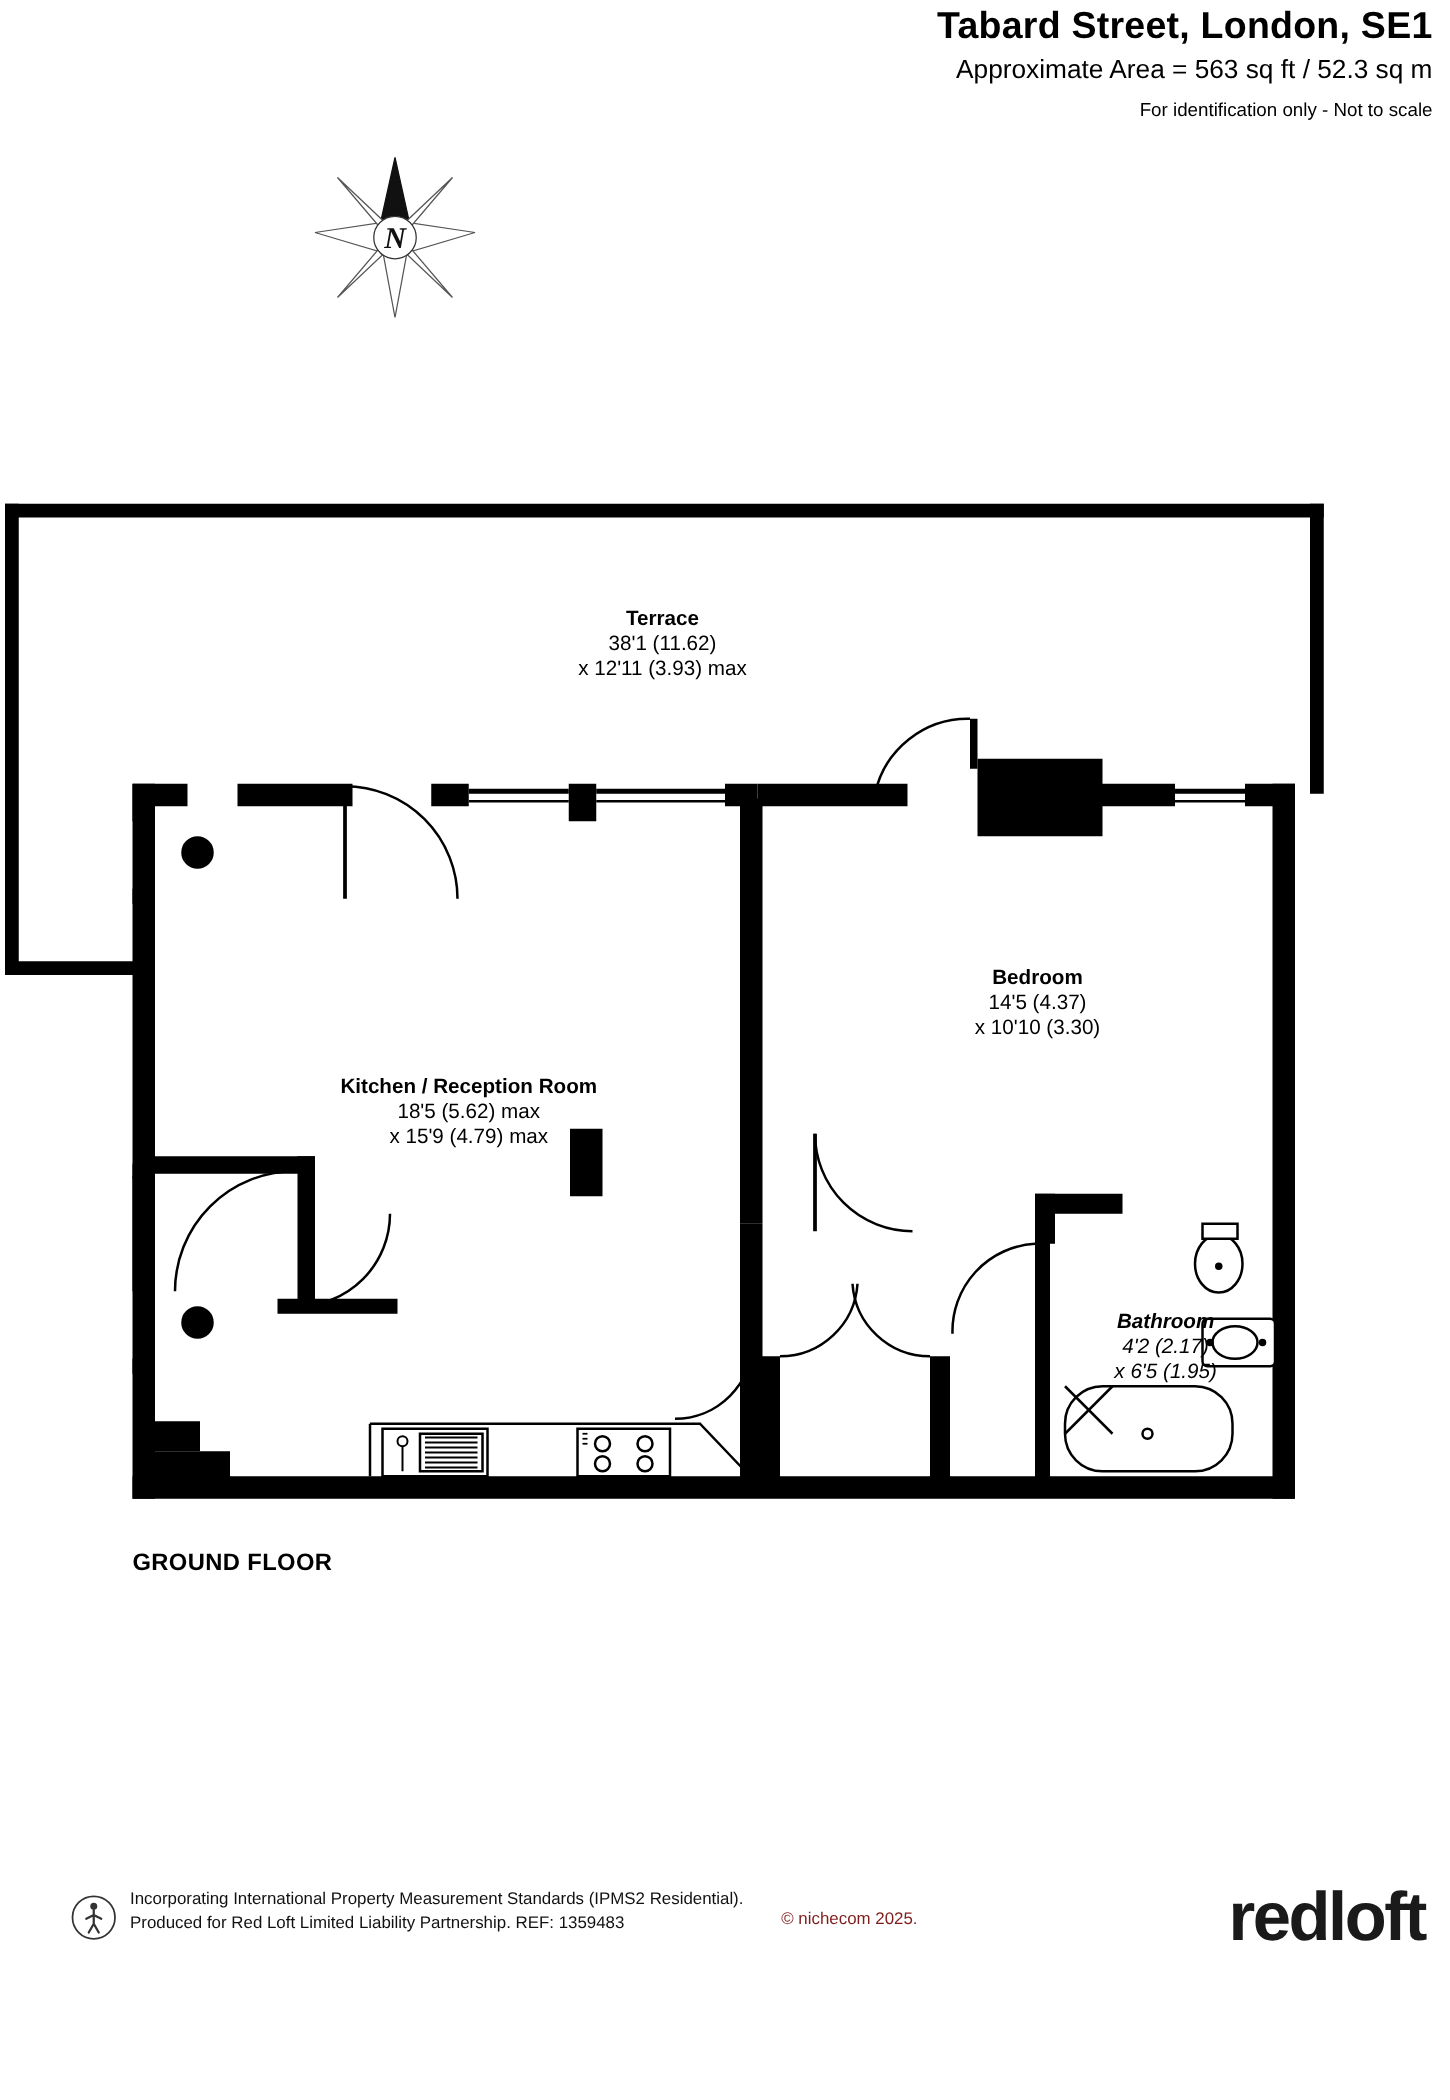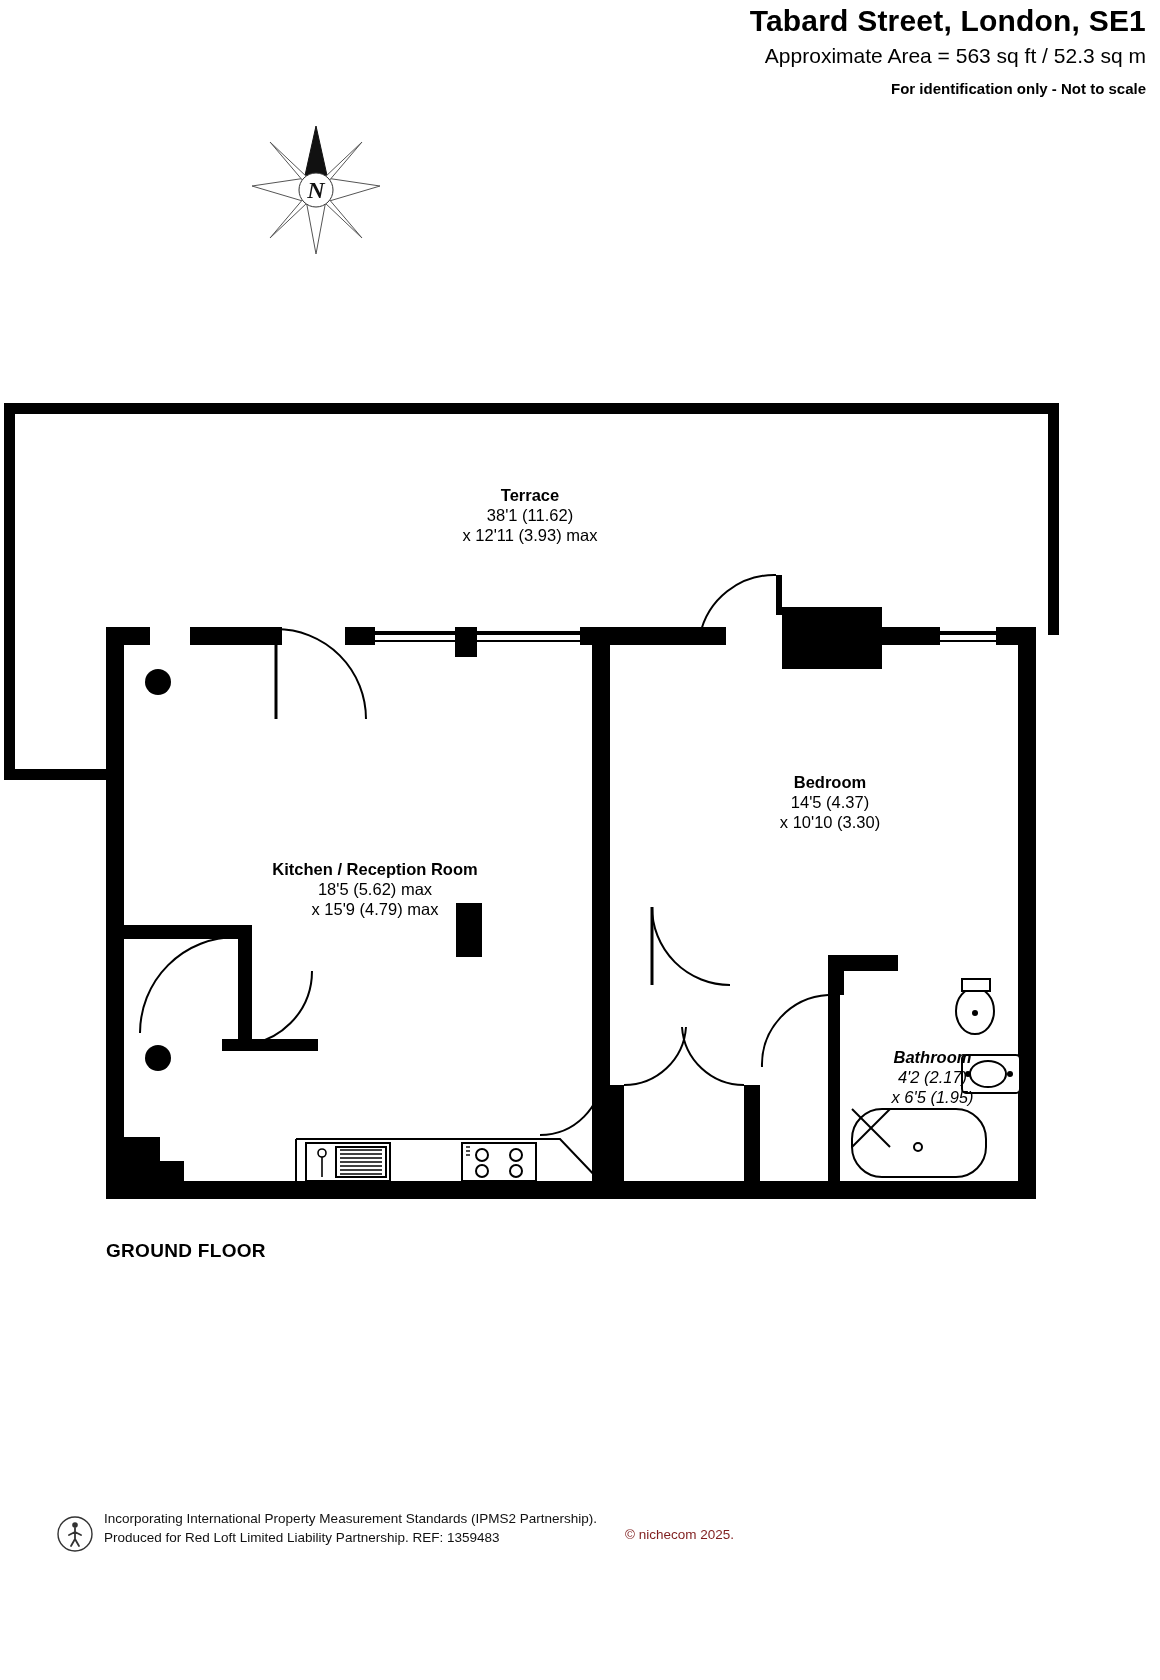--- a/index.html
+++ b/index.html
@@ -11,21 +11,21 @@
     position:absolute; right:14px; top:4px;
     font-size:30px; font-weight:bold; letter-spacing:.2px;
     text-align:right; white-space:nowrap;
   }
   .area{
     position:absolute; right:14px; top:44px;
     font-size:21px; text-align:right; white-space:nowrap;
   }
   .notscale{
     position:absolute; right:14px; top:80px;
-    font-size:15px; white-space:nowrap;font-weight:bold;
+    font-size:15px; white-space:nowrap;
   }
 
   
   .compass{position:absolute; left:246px; top:120px; width:140px; height:140px;}
 
   
   .plan{position:absolute; left:0; top:395px; width:1160px; height:830px;}
   .plan svg{display:block;}
 
   
@@ -256,19 +256,20 @@
 
   <div class="footer">
     <div class="foot-icon">
       <svg width="38" height="38" viewBox="0 0 38 38">
         <circle cx="19" cy="19" r="17" fill="none" stroke="#333" stroke-width="1.4"></circle>
         <circle cx="19" cy="10" r="2.8" fill="#333"></circle>
         <path d="M19 13 L19 24 M19 17 L13 20 M19 17 L25 20 M19 24 L15 31 M19 24 L23 31" stroke="#333" stroke-width="1.8" fill="none" stroke-linecap="round"></path>
       </svg>
     </div>
     <div class="foot-text">
-      <div>Incorporating International Property Measurement Standards (IPMS2 Partnership).</div>
+      <div>Incorporating International Property Measurement Standards (IPMS2 Residential).</div>
       <div>Produced for Red Loft Limited Liability Partnership.   REF:  1359483</div>
     </div>
     <div class="foot-copy">© nichecom 2025.</div>
+    <div class="brand">redloft</div>
   </div>
 
 </div>
 
 </body></html>

